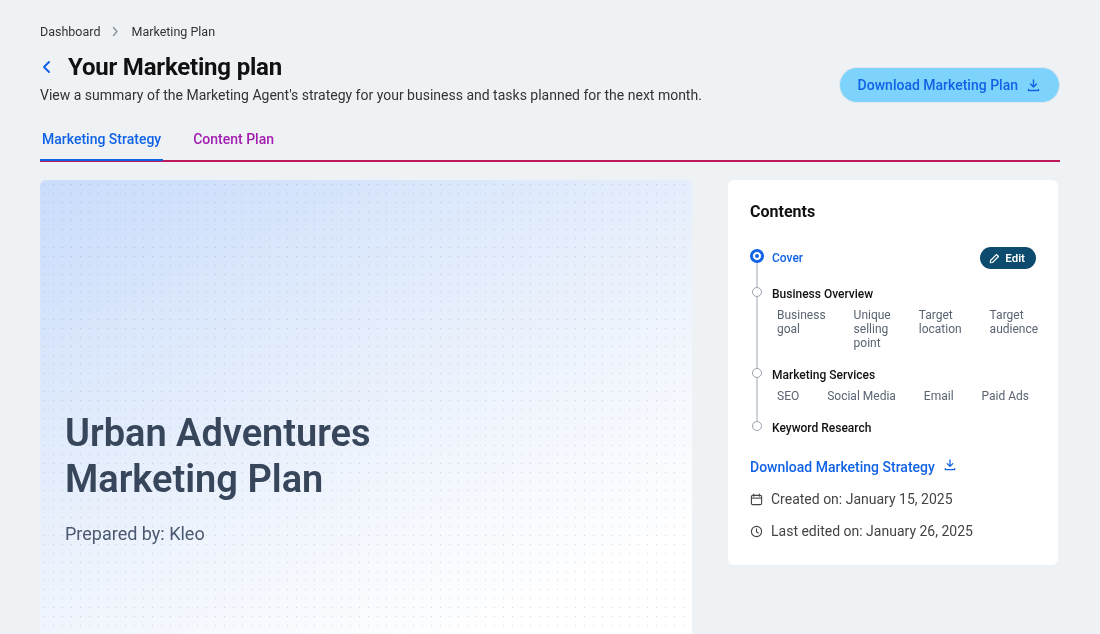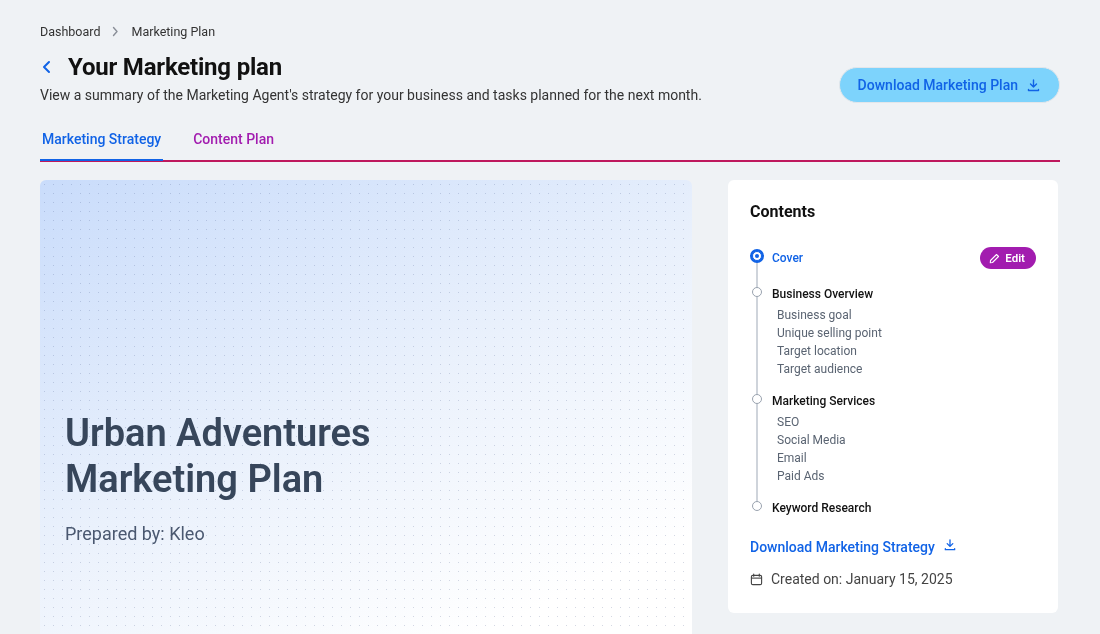--- a/index.html
+++ b/index.html
@@ -38,25 +38,25 @@
     .toc { position:relative; margin-left:2px; }
     .toc-line { position:absolute; left:4px; top:10px; bottom:10px; width:1.5px; background:#cfd4db; }
     .toc-item { position:relative; padding-left:20px; margin-bottom:14px; }
     .toc-item:last-child { margin-bottom:0; }
     .toc-dot { position:absolute; left:0; top:4px; width:10px; height:10px; border-radius:50%; border:1.5px solid #9aa3af; background:#fff; }
     .toc-item.active .toc-dot { border-color:#1163e6; background:#1163e6; box-shadow:0 0 0 2px #fff inset,0 0 0 2px #1163e6; background:#1163e6; }
     .toc-item.active .toc-dot::after{content:"";position:absolute;inset:2px;border-radius:50%;background:#1163e6;}
     .toc-item.active .toc-dot{background:#fff;}
     .toc-label { font-size:12px; color:#111; font-weight:500; cursor:pointer; }
     .toc-item.active .toc-label { color:#1163e6; }
-    .toc-sub { margin-top:6px; display:flex; flex-direction:column; gap:4px; }
+    .toc-sub { margin-top:6px; display:flex; gap:23px; }
     .toc-sub span { font-size:12px; color:#5a6472; padding-left:5px; cursor:pointer; }
 
     .toc-head-row{display:flex;align-items:center;justify-content:space-between;}
-    .edit-btn { background:#a21caf; color:#fff; border:none; border-radius:14px; font-size:11.5px; font-weight:600; padding:4px 11px 4px 9px; display:flex; align-items:center; gap:5px; cursor:pointer; }
+    .edit-btn { background:#0c4a6e; color:#fff; border:none; border-radius:14px; font-size:11.5px; font-weight:600; padding:4px 11px 4px 9px; display:flex; align-items:center; gap:5px; cursor:pointer; }
     .edit-btn svg{display:block;}
 
     .side-link { display:flex; align-items:center; gap:8px; color:#1163e6; font-size:14px; font-weight:500; margin-top:22px; cursor:pointer; }
     .side-meta { display:flex; align-items:center; gap:8px; color:#444; font-size:14px; margin-top:16px; }
     .side-meta svg{display:block;flex-shrink:0;}
   </style>
 </head>
 <body>
 
 <div class="page">
@@ -173,16 +173,25 @@
         <span>
           <svg width="13" height="13" viewBox="0 0 14 14" fill="none">
               <rect x="1.5" y="2.5" width="11" height="10" rx="1.5" stroke="#444" stroke-width="1.2"></rect>
               <path d="M1.5 5.5 H12.5" stroke="#444" stroke-width="1.2"></path>
               <path d="M4 1.2 V3.5 M10 1.2 V3.5" stroke="#444" stroke-width="1.2" stroke-linecap="round"></path>
             </svg>
         </span>
         <span>Created on: January 15, 2025</span>
       </div>
 
+      <div class="side-meta">
+        <span>
+          <svg width="13" height="13" viewBox="0 0 14 14" fill="none">
+              <circle cx="7" cy="7" r="5.5" stroke="#444" stroke-width="1.2"></circle>
+              <path d="M7 4 V7.3 L9 8.6" stroke="#444" stroke-width="1.2" stroke-linecap="round"></path>
+            </svg>
+        </span>
+        <span>Last edited on: January 26, 2025</span>
+      </div>
     </div>
 
   </div>
 </div>
 
 </body></html>

